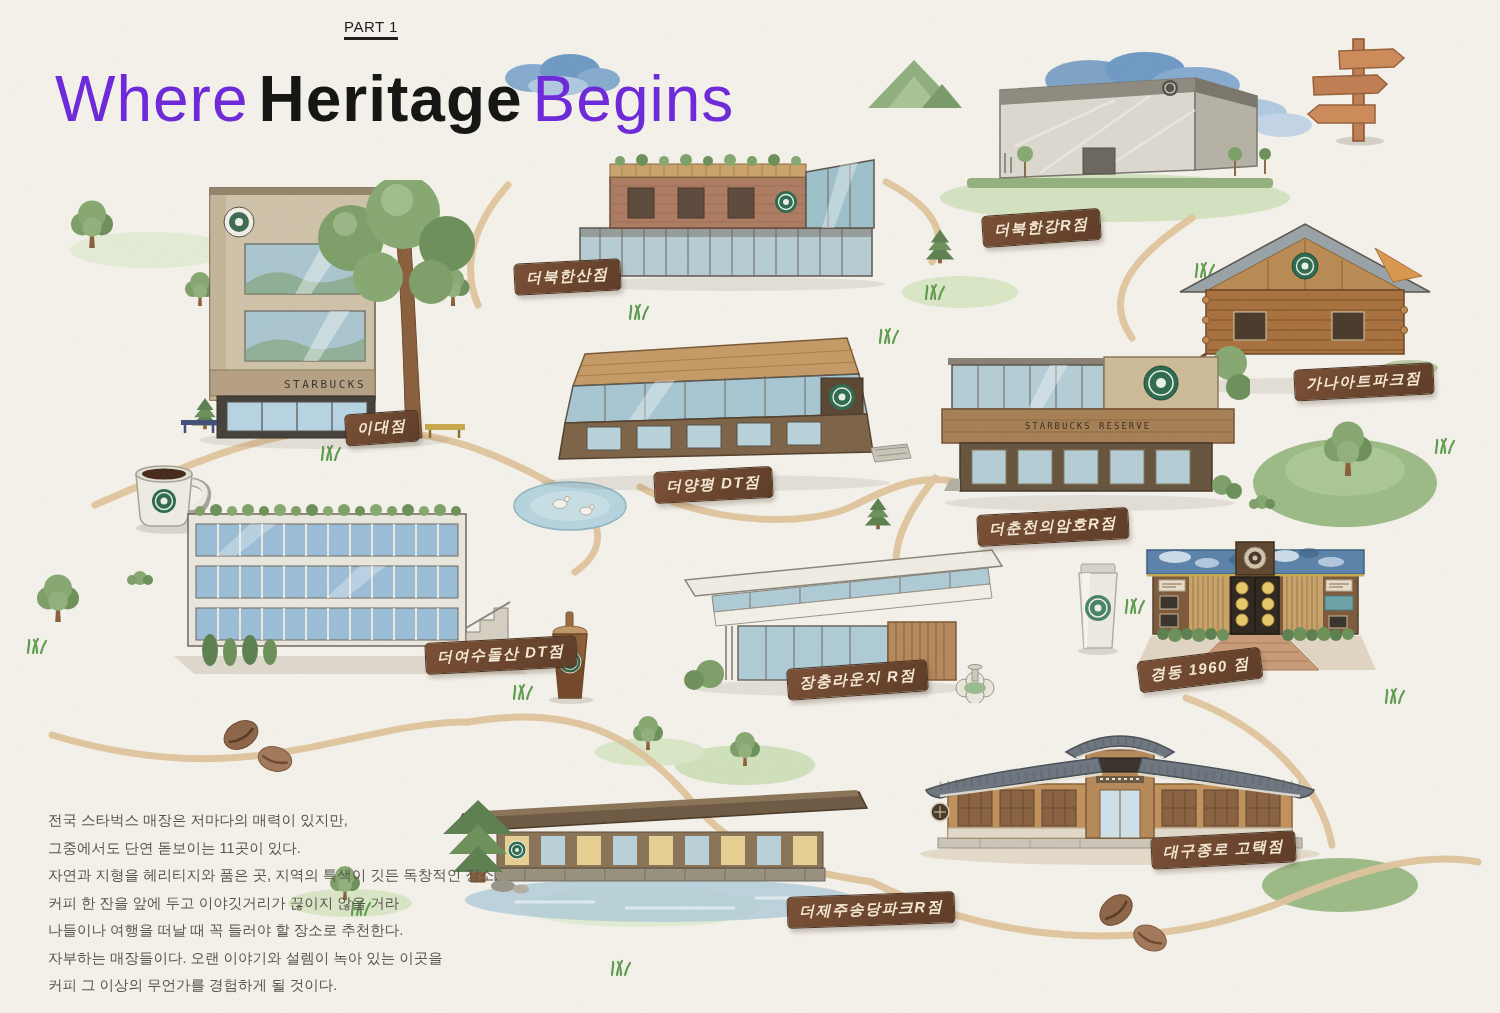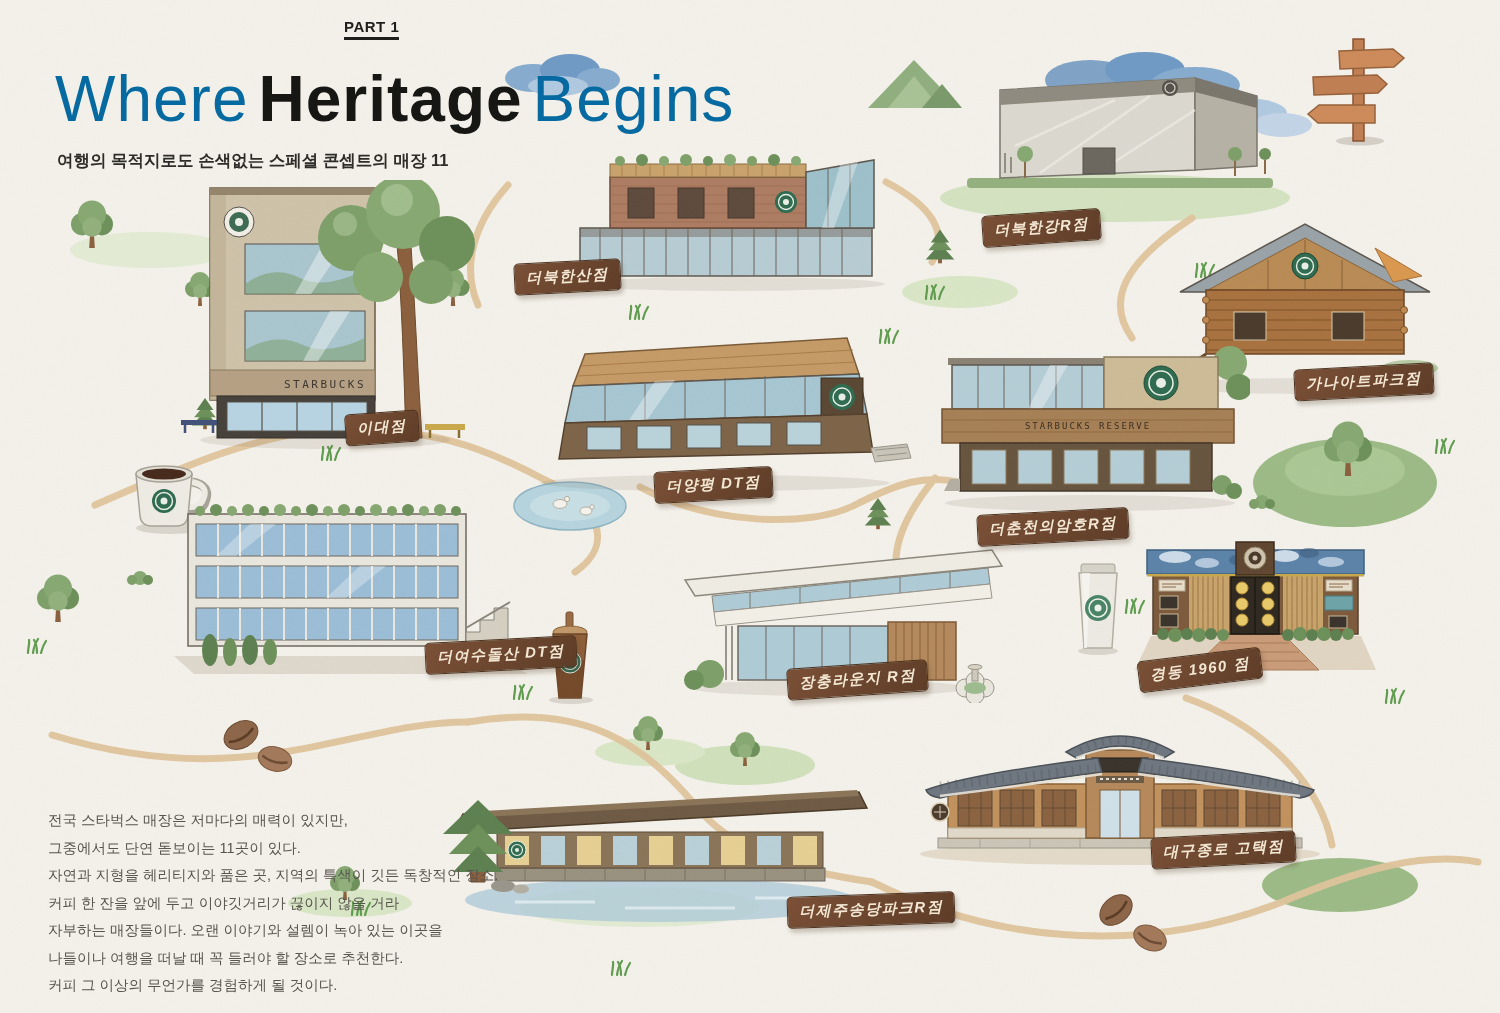--- a/index.html
+++ b/index.html
@@ -1,23 +1,23 @@
 <!DOCTYPE html>
 <html><head>
 <meta charset="utf-8">
 <style>
   html,body{margin:0;padding:0;background:#d8d5cc;}
   .page{position:relative;width:1500px;height:1013px;background:#f3f1ea;overflow:hidden;
         font-family:"Liberation Sans",sans-serif;}
   .layer{position:absolute;left:0;top:0;}
-  .part{position:absolute;left:344px;top:18px;font-size:15px;font-weight:700;color:#1d1c1a;
+  .part{position:absolute;left:344px;top:18px;font-size:15px;font-weight:400;color:#1d1c1a;
         letter-spacing:.5px;border-bottom:3px solid #1d1c1a;padding-bottom:2px;z-index:4;}
   .title{position:absolute;left:55px;top:66px;margin:0;font-size:64px;line-height:1.05;
          font-weight:300;color:#454440;letter-spacing:1px;z-index:4;white-space:nowrap;}
-  .title .t-light{font-weight:300;color:#0369a1;}
+  .title .t-light{font-weight:300;color:#6d28d9;}
   .title .t-bold{font-weight:800;color:#141412;margin:0 10px;}
   .subtitle{position:absolute;left:57px;top:150px;margin:0;font-size:16.5px;font-weight:700;
             color:#2c2a26;z-index:4;}
   .store{position:absolute;z-index:2;}
   .store svg{display:block;}
   .sign{position:absolute;z-index:3;background:linear-gradient(135deg,#7a4f35,#5d3b26);
         color:#f4e8d4;font-weight:700;font-style:italic;font-size:15px;letter-spacing:1.5px;
         padding:5px 11px 6px;border-radius:5px;border:1px solid #49301e;white-space:nowrap;
         box-shadow:2px 4px 4px rgba(90,70,50,.28);}
   .intro{position:absolute;left:48px;top:789px;z-index:4;margin-top:18px;}
@@ -205,21 +205,20 @@
         <use href="#grass" transform="translate(352,902)"></use>
       <use href="#grass" transform="translate(1436,440)"></use>
         <use href="#grass" transform="translate(612,962)"></use>
       <use href="#grass" transform="translate(880,330)"></use>
         <use href="#grass" transform="translate(1196,264)"></use>
     </g>
   </svg>
 
   <div class="part">PART 1</div>
   <h1 class="title"><span class="t-light">Where</span><span class="t-bold">Heritage</span><span class="t-light">Begins</span></h1>
-  <p class="subtitle">여행의 목적지로도 손색없는 스페셜 콘셉트의 매장 11</p>
 
   <div class="store" style="left:175px;top:180px">
     <svg width="300" height="270" viewBox="0 0 300 270">
       <ellipse cx="150" cy="260" rx="125" ry="9" fill="#6b5d48" opacity=".12"></ellipse>
       <rect x="35" y="8" width="165" height="212" fill="#cec2a9" stroke="#6b5a44" stroke-width="1.5"></rect>
       <rect x="35" y="8" width="165" height="7" fill="#93846b"></rect>
       <rect x="35" y="15" width="16" height="205" fill="#bfb296" opacity=".8"></rect>
       <circle cx="64" cy="42" r="15" fill="#f1eee6" stroke="#55504a"></circle>
         <circle cx="64" cy="42" r="10" fill="#3d6b52"></circle>
         <circle cx="64" cy="42" r="4" fill="#ecefe6"></circle>
@@ -572,22 +571,22 @@
   <div class="sign" style="left:787px;top:664px;transform:rotate(-4deg)">장충라운지 R점</div>
   <div class="sign" style="left:1138px;top:654px;transform:rotate(-7deg)">경동 1960 점</div>
   <div class="sign" style="left:787px;top:894px;transform:rotate(-2deg)">더제주송당파크R점</div>
   <div class="sign" style="left:1151px;top:834px;transform:rotate(-3deg)">대구종로 고택점</div>
 
   <div class="intro">
     <p>전국 스타벅스 매장은 저마다의 매력이 있지만,</p>
     <p>그중에서도 단연 돋보이는 11곳이 있다.</p>
     <p>자연과 지형을 헤리티지와 품은 곳, 지역의 특색이 깃든 독창적인 장소.</p>
     <p>커피 한 잔을 앞에 두고 이야깃거리가 끊이지 않을 거라</p>
+    <p>나들이나 여행을 떠날 때 꼭 들러야 할 장소로 추천한다.</p>
     <p>자부하는 매장들이다. 오랜 이야기와 설렘이 녹아 있는 이곳을</p>
-    <p>나들이나 여행을 떠날 때 꼭 들러야 할 장소로 추천한다.</p>
     <p>커피 그 이상의 무언가를 경험하게 될 것이다.</p>
   </div>
 
   <svg class="grain" width="1500" height="1013">
     <filter id="paperGrain">
       <feTurbulence type="fractalNoise" baseFrequency="0.55" numOctaves="2" stitchTiles="stitch"></feTurbulence>
       <feColorMatrix type="matrix" values="0 0 0 0 0.45  0 0 0 0 0.42  0 0 0 0 0.36  0 0 0 0.07 0"></feColorMatrix>
     </filter>
     <rect width="1500" height="1013" filter="url(#paperGrain)"></rect>
   </svg>

